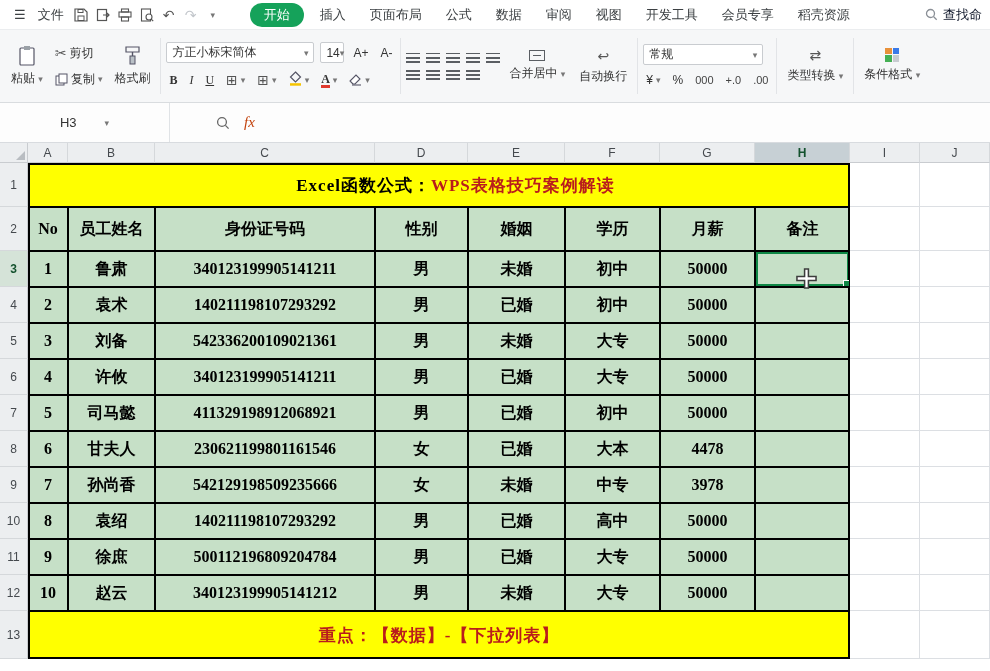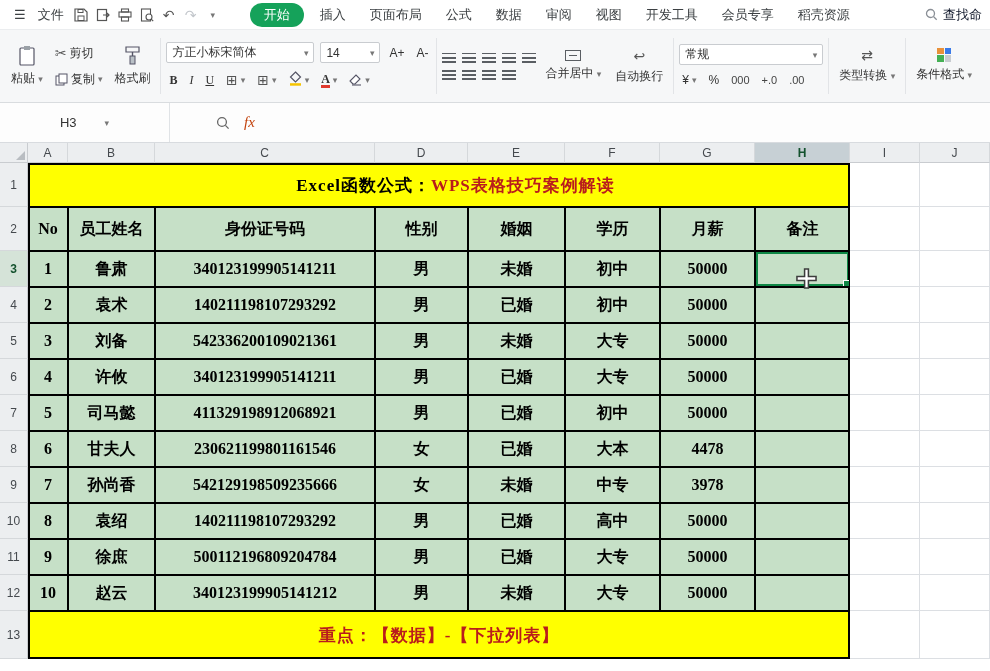--- a/index.html
+++ b/index.html
@@ -182,21 +182,21 @@
   </div>
 
   <div class="rb-sep"></div>
 
   <div class="rb-col">
     <div class="rb-row">
       <div class="combo" style="width:148px">
         <span>方正小标宋简体</span>
         <span class="caret">▾</span>
       </div>
-      <div class="combo" style="width:60px">
+      <div class="combo" style="width:24px">
         <span>14</span>
         <span class="caret">▾</span>
       </div>
       <span class="fmt-btn">A+</span>
       <span class="fmt-btn">A-</span>
     </div>
     <div class="rb-row">
       <span class="fmt-btn fmt-b">B</span>
       <span class="fmt-btn fmt-i">I</span>
       <span class="fmt-btn fmt-u">U</span>
@@ -256,21 +256,21 @@
     <div class="big-btn">
       <span class="glyph">↩</span>
       <span>自动换行</span>
     </div>
   </div>
 
   <div class="rb-sep"></div>
 
   <div class="rb-col">
     <div class="rb-row">
-      <div class="combo" style="width:144px">
+      <div class="combo" style="width:120px">
         <span>常规</span>
         <span class="caret">▾</span>
       </div>
     </div>
     <div class="rb-row">
       <span class="sm-btn">
           <span>¥</span>
           <span class="caret">▾</span>
         </span>
       <span class="sm-btn">%</span>

